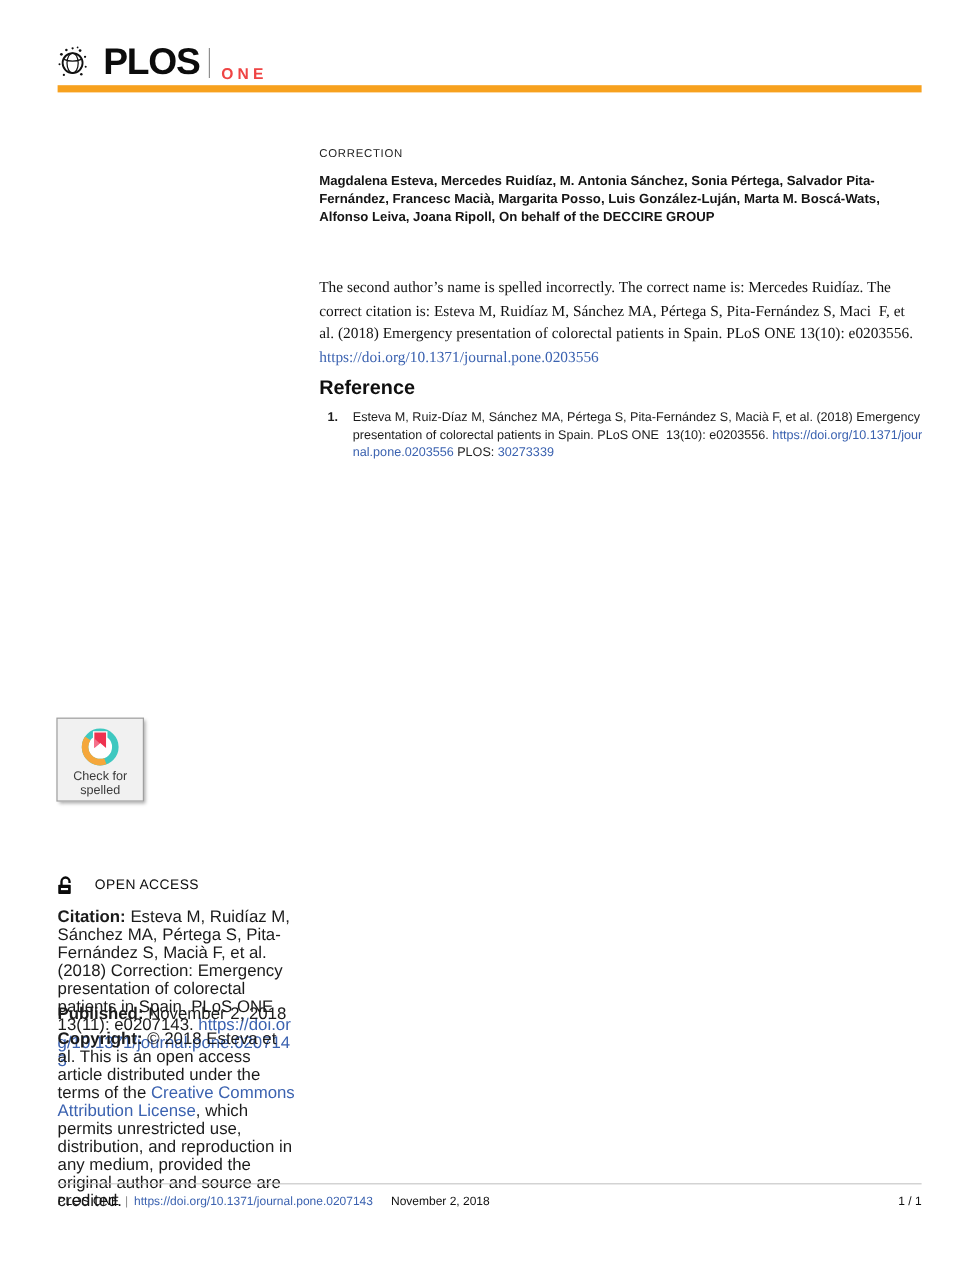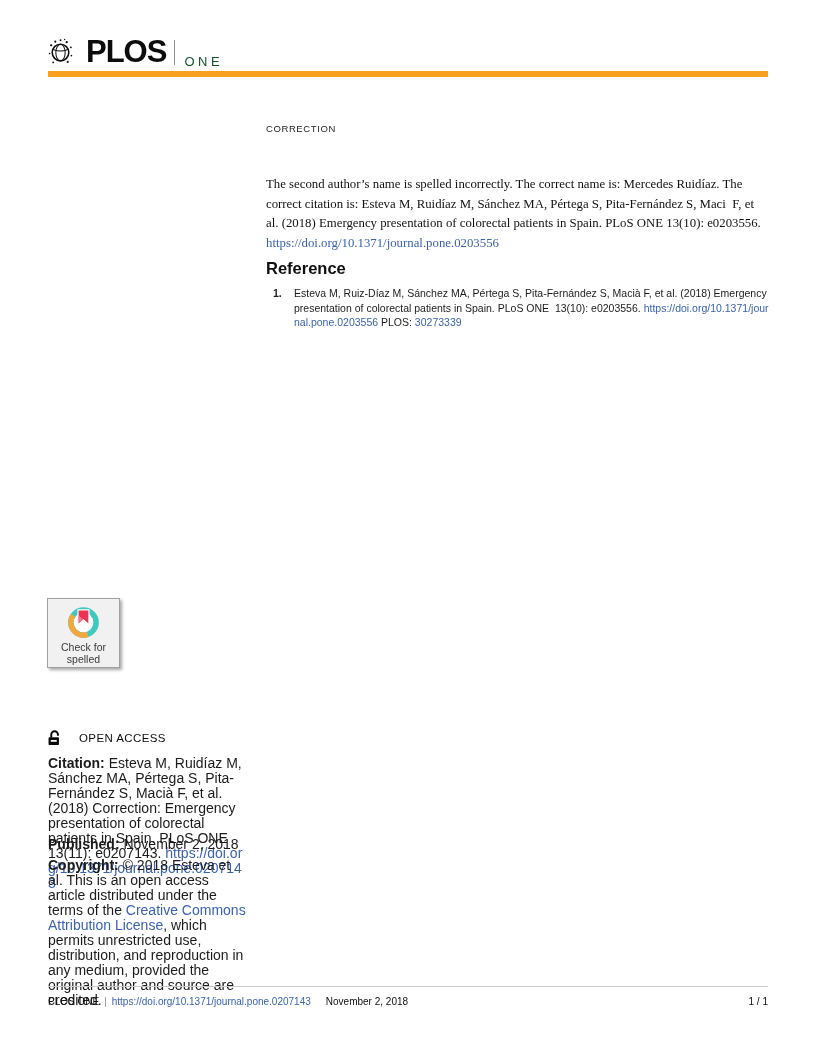--- a/index.html
+++ b/index.html
@@ -8,21 +8,21 @@
     position:relative; width:816px; height:1056px; margin:0 auto;
     background:#ffffff; overflow:hidden;
     font-family:"Liberation Sans", sans-serif; color:#1a1a1a;
   }
   a { color:#3b62b0; text-decoration:none; cursor:pointer; word-break:break-all; }
 
   
   .logo { position:absolute; left:47px; top:34px; display:flex; align-items:center; }
   .logo-plos { font-size:31px; font-weight:700; letter-spacing:-1px; color:#0c0c0c; line-height:30px;margin-left:12px; }
   .logo-divider { width:1px; height:25px; background:#8f8f8f; margin:2px 9px 0 8px; }
-  .logo-one { font-size:13px; font-weight:400; letter-spacing:3.5px; color:#14532d; margin-top:20px; }
+  .logo-one { font-size:13px; font-weight:700; letter-spacing:3.5px; color:#ef4444; margin-top:20px; }
   .accent-bar { position:absolute; left:48px; top:71px; width:720px; height:6px; background:#f7a11e; }
 
   
   .main { position:absolute; left:266px; top:123px; width:503px; }
   .kicker { font-size:9.5px; letter-spacing:0.6px; color:#1f1f1f; }
   .title { font-size:24.5px; font-weight:400; line-height:31px; color:#1d1d1d; margin-top:7px; }
   .authors { font-size:11px; font-weight:700; line-height:15px; color:#141414; margin-top:10px; }
   .body-par { font-family:"Liberation Serif", serif; font-size:12.8px; line-height:19.5px; color:#121212; margin-top:41px; }
   .ref-heading { font-size:16.5px; font-weight:700; color:#0f0f0f; margin-top:5px; line-height:21px; }
   .ref-item { display:flex; margin-top:7px; font-size:10.5px; line-height:14.5px; color:#1c1c1c; }
@@ -77,20 +77,21 @@
         <circle cx="17" cy="1.5" r="0.7" fill="#111"></circle>
     </svg>
     <span class="logo-plos">PLOS</span>
     <span class="logo-divider"></span>
     <span class="logo-one">ONE</span>
   </div>
   <div class="accent-bar"></div>
 
   <div class="main">
     <div class="kicker">CORRECTION</div>
+    <p class="authors">Magdalena Esteva, Mercedes Ruidíaz, M. Antonia Sánchez, Sonia Pértega, Salvador Pita-Fernández, Francesc Macià, Margarita Posso, Luis González-Luján, Marta M. Boscá-Wats, Alfonso Leiva, Joana Ripoll, On behalf of the DECCIRE GROUP</p>
     <p class="body-par">
       <span>The second author’s name is spelled incorrectly. The correct name is: Mercedes Ruidíaz. The correct citation is: Esteva M, Ruidíaz M, Sánchez MA, Pértega S, Pita-Fernández S, Maci&nbsp; F, et al. (2018) Emergency presentation of colorectal patients in Spain. PLoS ONE 13(10): e0203556. </span><a>https://doi.org/10.1371/journal.pone.0203556</a>
     </p>
     <h2 class="ref-heading">Reference</h2>
     <div class="ref-item">
       <span class="ref-num">1.</span>
       <span class="ref-text">
         <span>Esteva M, Ruiz-Díaz M, Sánchez MA, Pértega S, Pita-Fernández S, Macià F, et al. (2018) Emergency presentation of colorectal patients in Spain. PLoS ONE&nbsp; 13(10): e0203556. </span><a>https://doi.org/10.1371/journal.pone.0203556</a><span> PLOS: </span><a>30273339</a>
       </span>
     </div>

